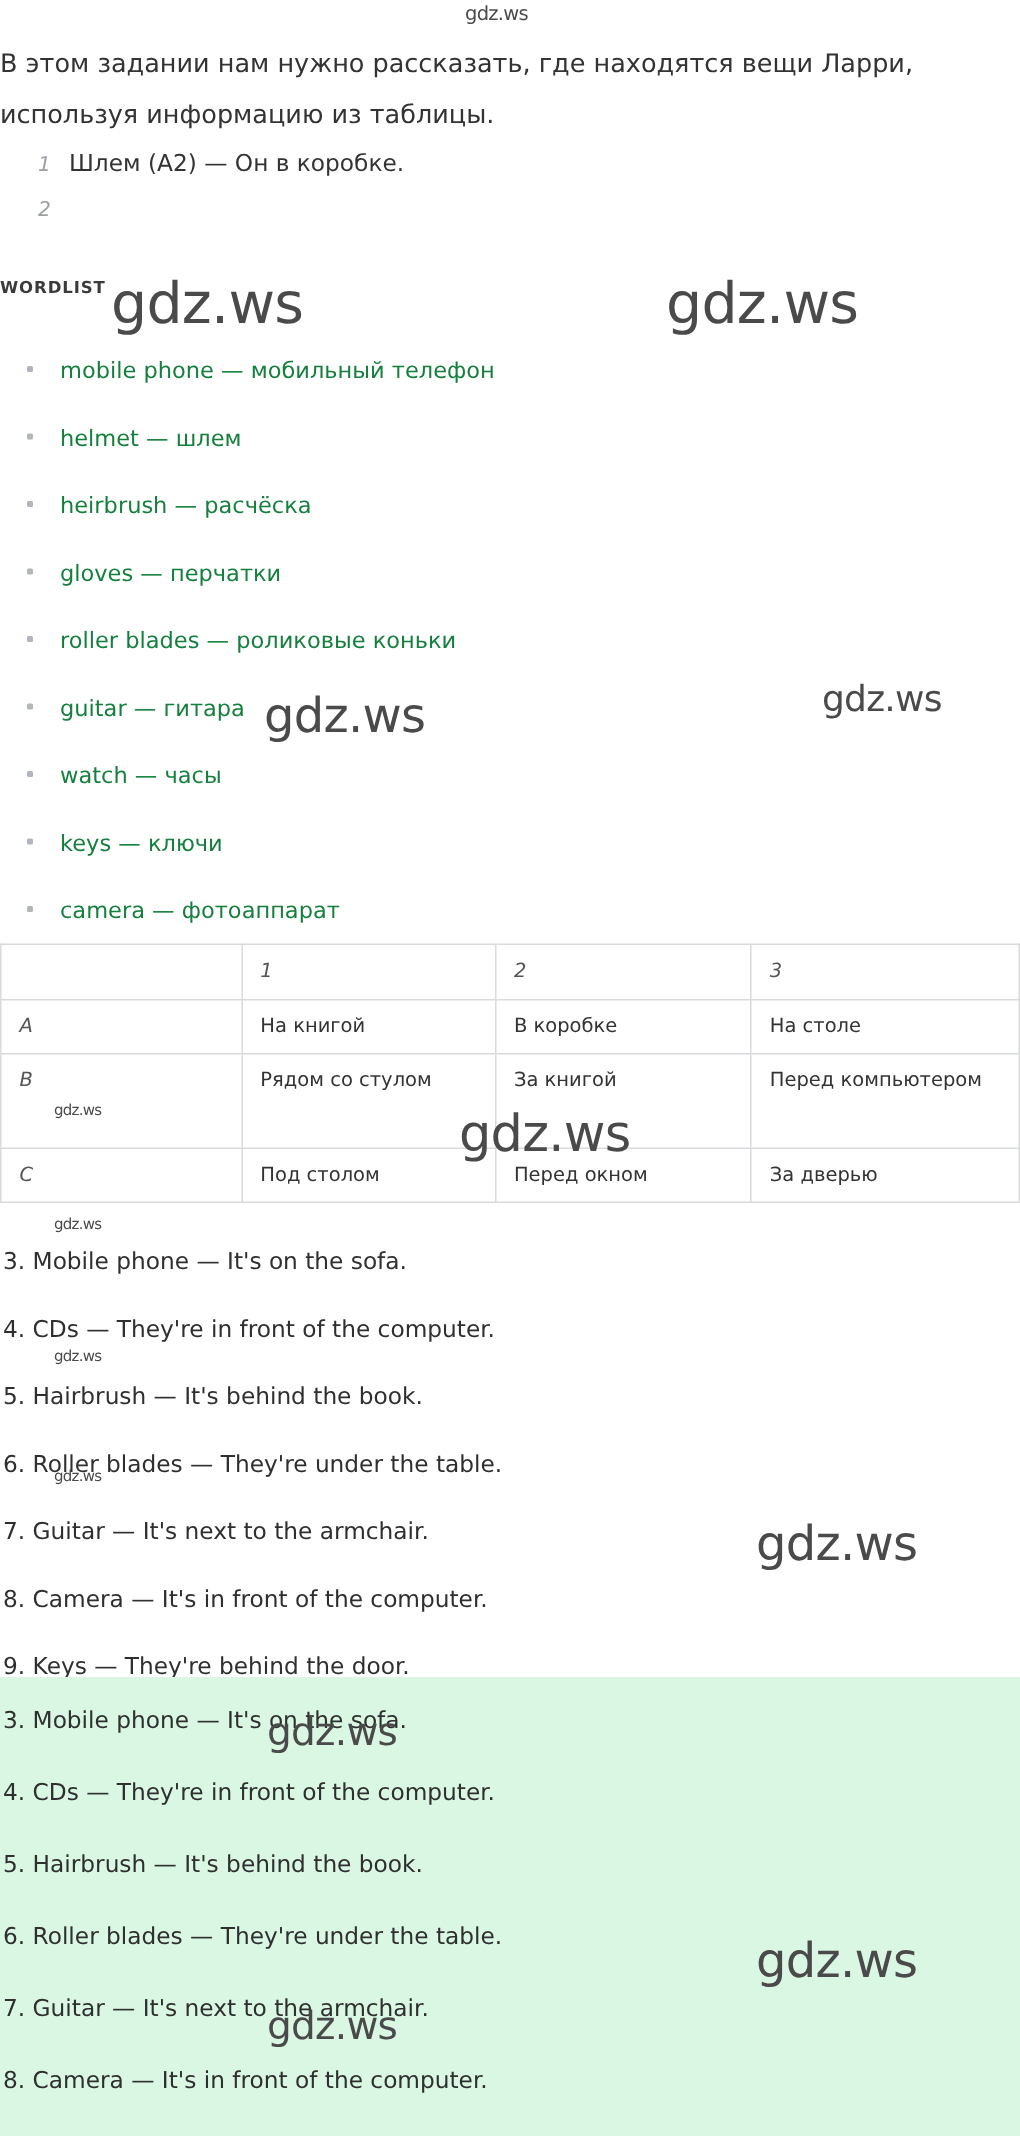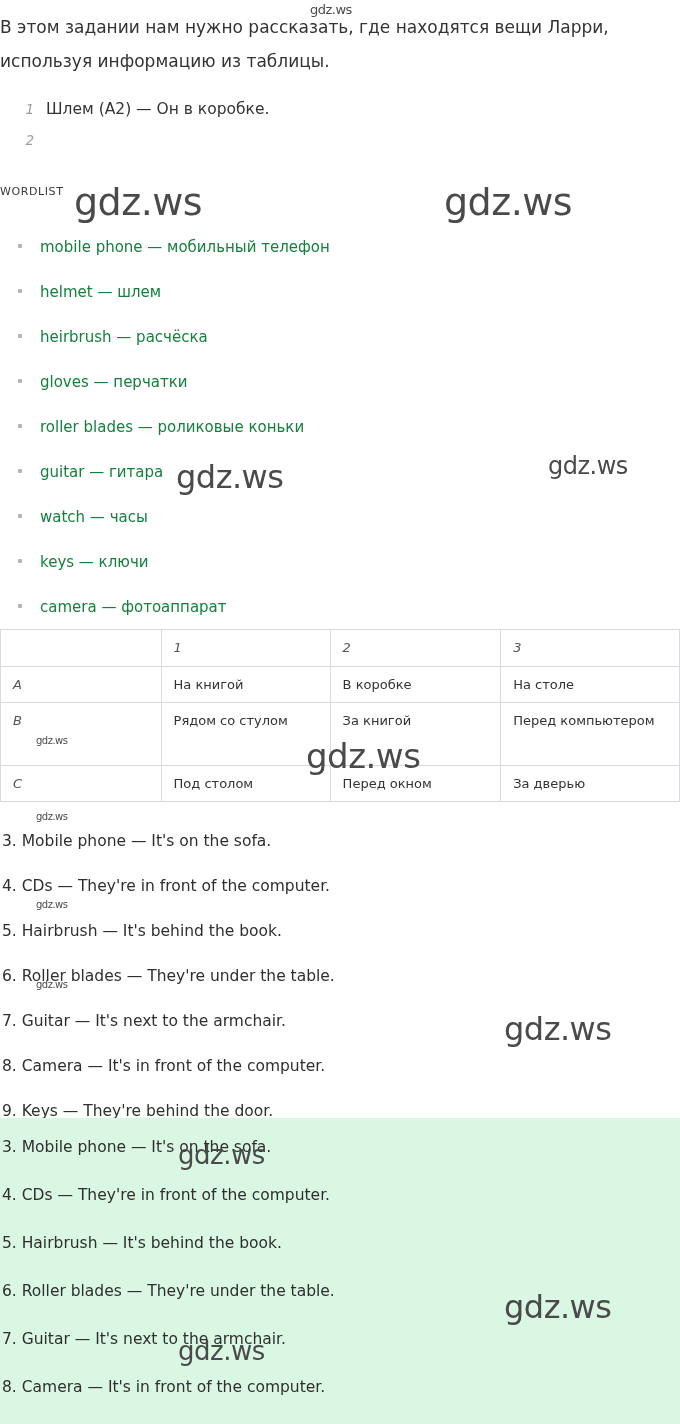--- a/index.html
+++ b/index.html
@@ -29,21 +29,21 @@
     font-weight: 400;
     letter-spacing: -0.5px;
     white-space: nowrap;
     pointer-events: none;
   }
 
   
   .intro {
     position: absolute;
     left: 0;
-    top: 10px;
+    top: 26px;
     width: 672px;
     font-size: 17px;
     line-height: 34px;
     color: #333;
   }
 
   
   .num-list {
     position: absolute;
     left: 0;
@@ -65,21 +65,21 @@
     font-size: 13.5px;
     font-style: italic;
   }
 
   
   .wordlist-title {
     position: absolute;
     left: 0;
     top: 185px;
     font-size: 11px;
-    font-weight: 400;
+    font-weight: 700;
     letter-spacing: 0.6px;
     color: #3a3a3a;
   }
   .wordlist {
     position: absolute;
     left: 0;
     top: 238px;
     width: 660px;
   }
   .wl-item {

